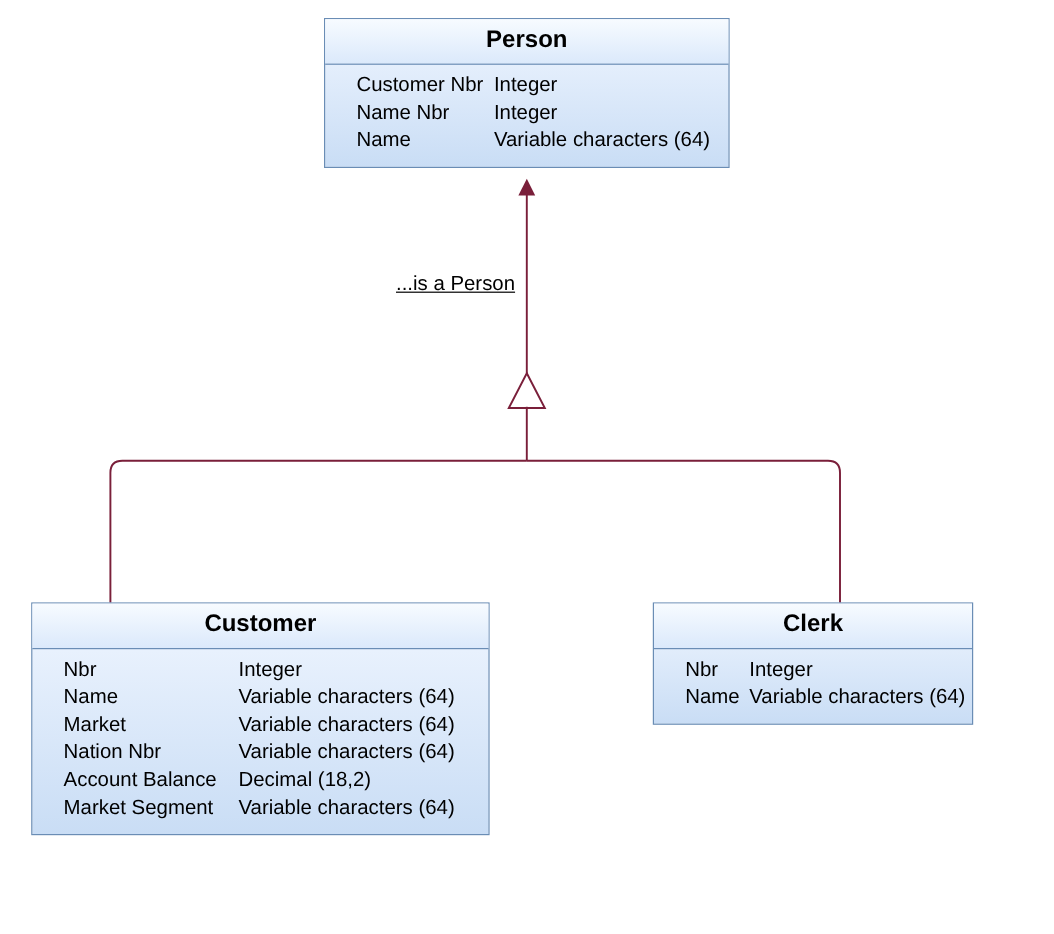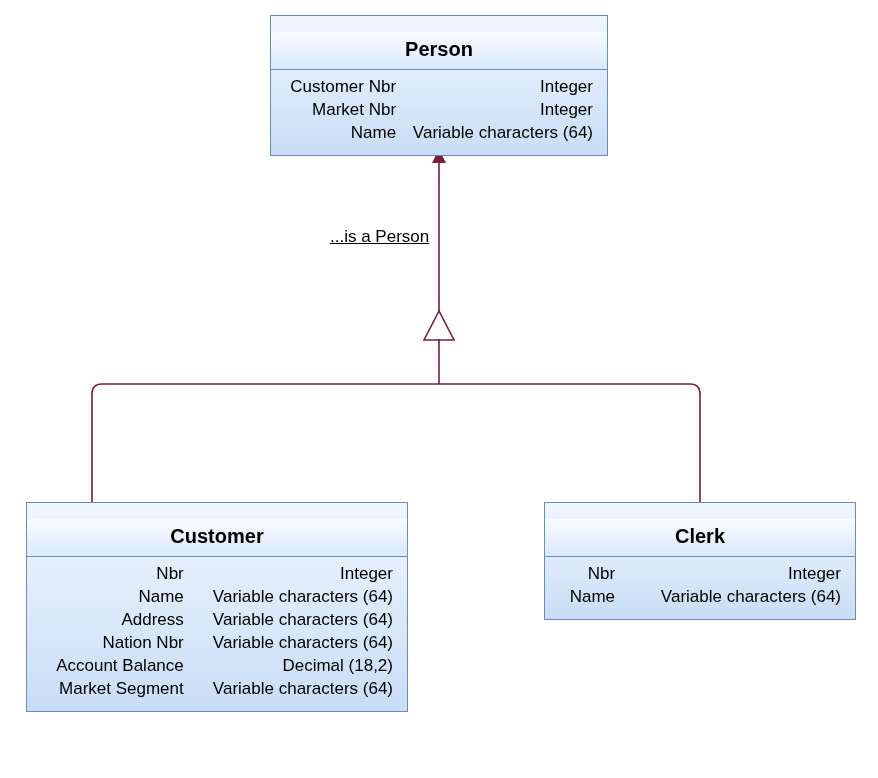--- a/index.html
+++ b/index.html
@@ -20,25 +20,23 @@
     background: linear-gradient(to bottom, #f0f6ff 0%, #c9ddf5 100%);
     box-sizing: border-box;
   }
   .entity-header {
     text-align: center;
     font-weight: bold;
     font-size: 20px;
     padding: 6px 4px 8px 4px;
     border-bottom: 1px solid #6a8db5;
     background: linear-gradient(to bottom, #f7fbff 0%, #dbe9fb 100%);
-    margin-top: 16px;
   }
   .entity-body {
-    padding: 6px 10px 10px 10px;
-    text-align: right;
+    padding: 6px 10px 10px 22px;
   }
   table.attrs {
     border-collapse: collapse;
     width: 100%;
   }
   table.attrs td {
     padding: 0 4px;
     line-height: 1.35;
     white-space: nowrap;
     vertical-align: top;
@@ -83,21 +81,21 @@
 <div class="entity" style="left:270px; top:15px; width:338px;">
   <div class="entity-header">Person</div>
   <div class="entity-body">
     <table class="attrs">
         <tbody>
       <tr>
         <td class="attr-name">Customer Nbr</td>
         <td class="attr-type">Integer</td>
       </tr>
       <tr>
-        <td class="attr-name">Market Nbr</td>
+        <td class="attr-name">Name Nbr</td>
         <td class="attr-type">Integer</td>
       </tr>
       <tr>
         <td class="attr-name">Name</td>
         <td class="attr-type">Variable characters (64)</td>
       </tr>
     </tbody>
       </table>
   </div>
 </div>
@@ -109,41 +107,41 @@
         <tbody>
       <tr>
         <td class="attr-name pk">Nbr</td>
         <td class="attr-type pk">Integer</td>
       </tr>
       <tr>
         <td class="attr-name">Name</td>
         <td class="attr-type">Variable characters (64)</td>
       </tr>
       <tr>
-        <td class="attr-name">Address</td>
+        <td class="attr-name">Market</td>
         <td class="attr-type">Variable characters (64)</td>
       </tr>
       <tr>
         <td class="attr-name">Nation Nbr</td>
         <td class="attr-type">Variable characters (64)</td>
       </tr>
       <tr>
         <td class="attr-name">Account Balance</td>
         <td class="attr-type">Decimal (18,2)</td>
       </tr>
       <tr>
         <td class="attr-name">Market Segment</td>
         <td class="attr-type">Variable characters (64)</td>
       </tr>
     </tbody>
       </table>
   </div>
 </div>
 
-<div class="entity" style="left:544px; top:502px; width:312px;">
+<div class="entity" style="left:544px; top:502px; width:267px;">
   <div class="entity-header">Clerk</div>
   <div class="entity-body">
     <table class="attrs">
         <tbody>
       <tr>
         <td class="attr-name pk">Nbr</td>
         <td class="attr-type pk">Integer</td>
       </tr>
       <tr>
         <td class="attr-name">Name</td>

